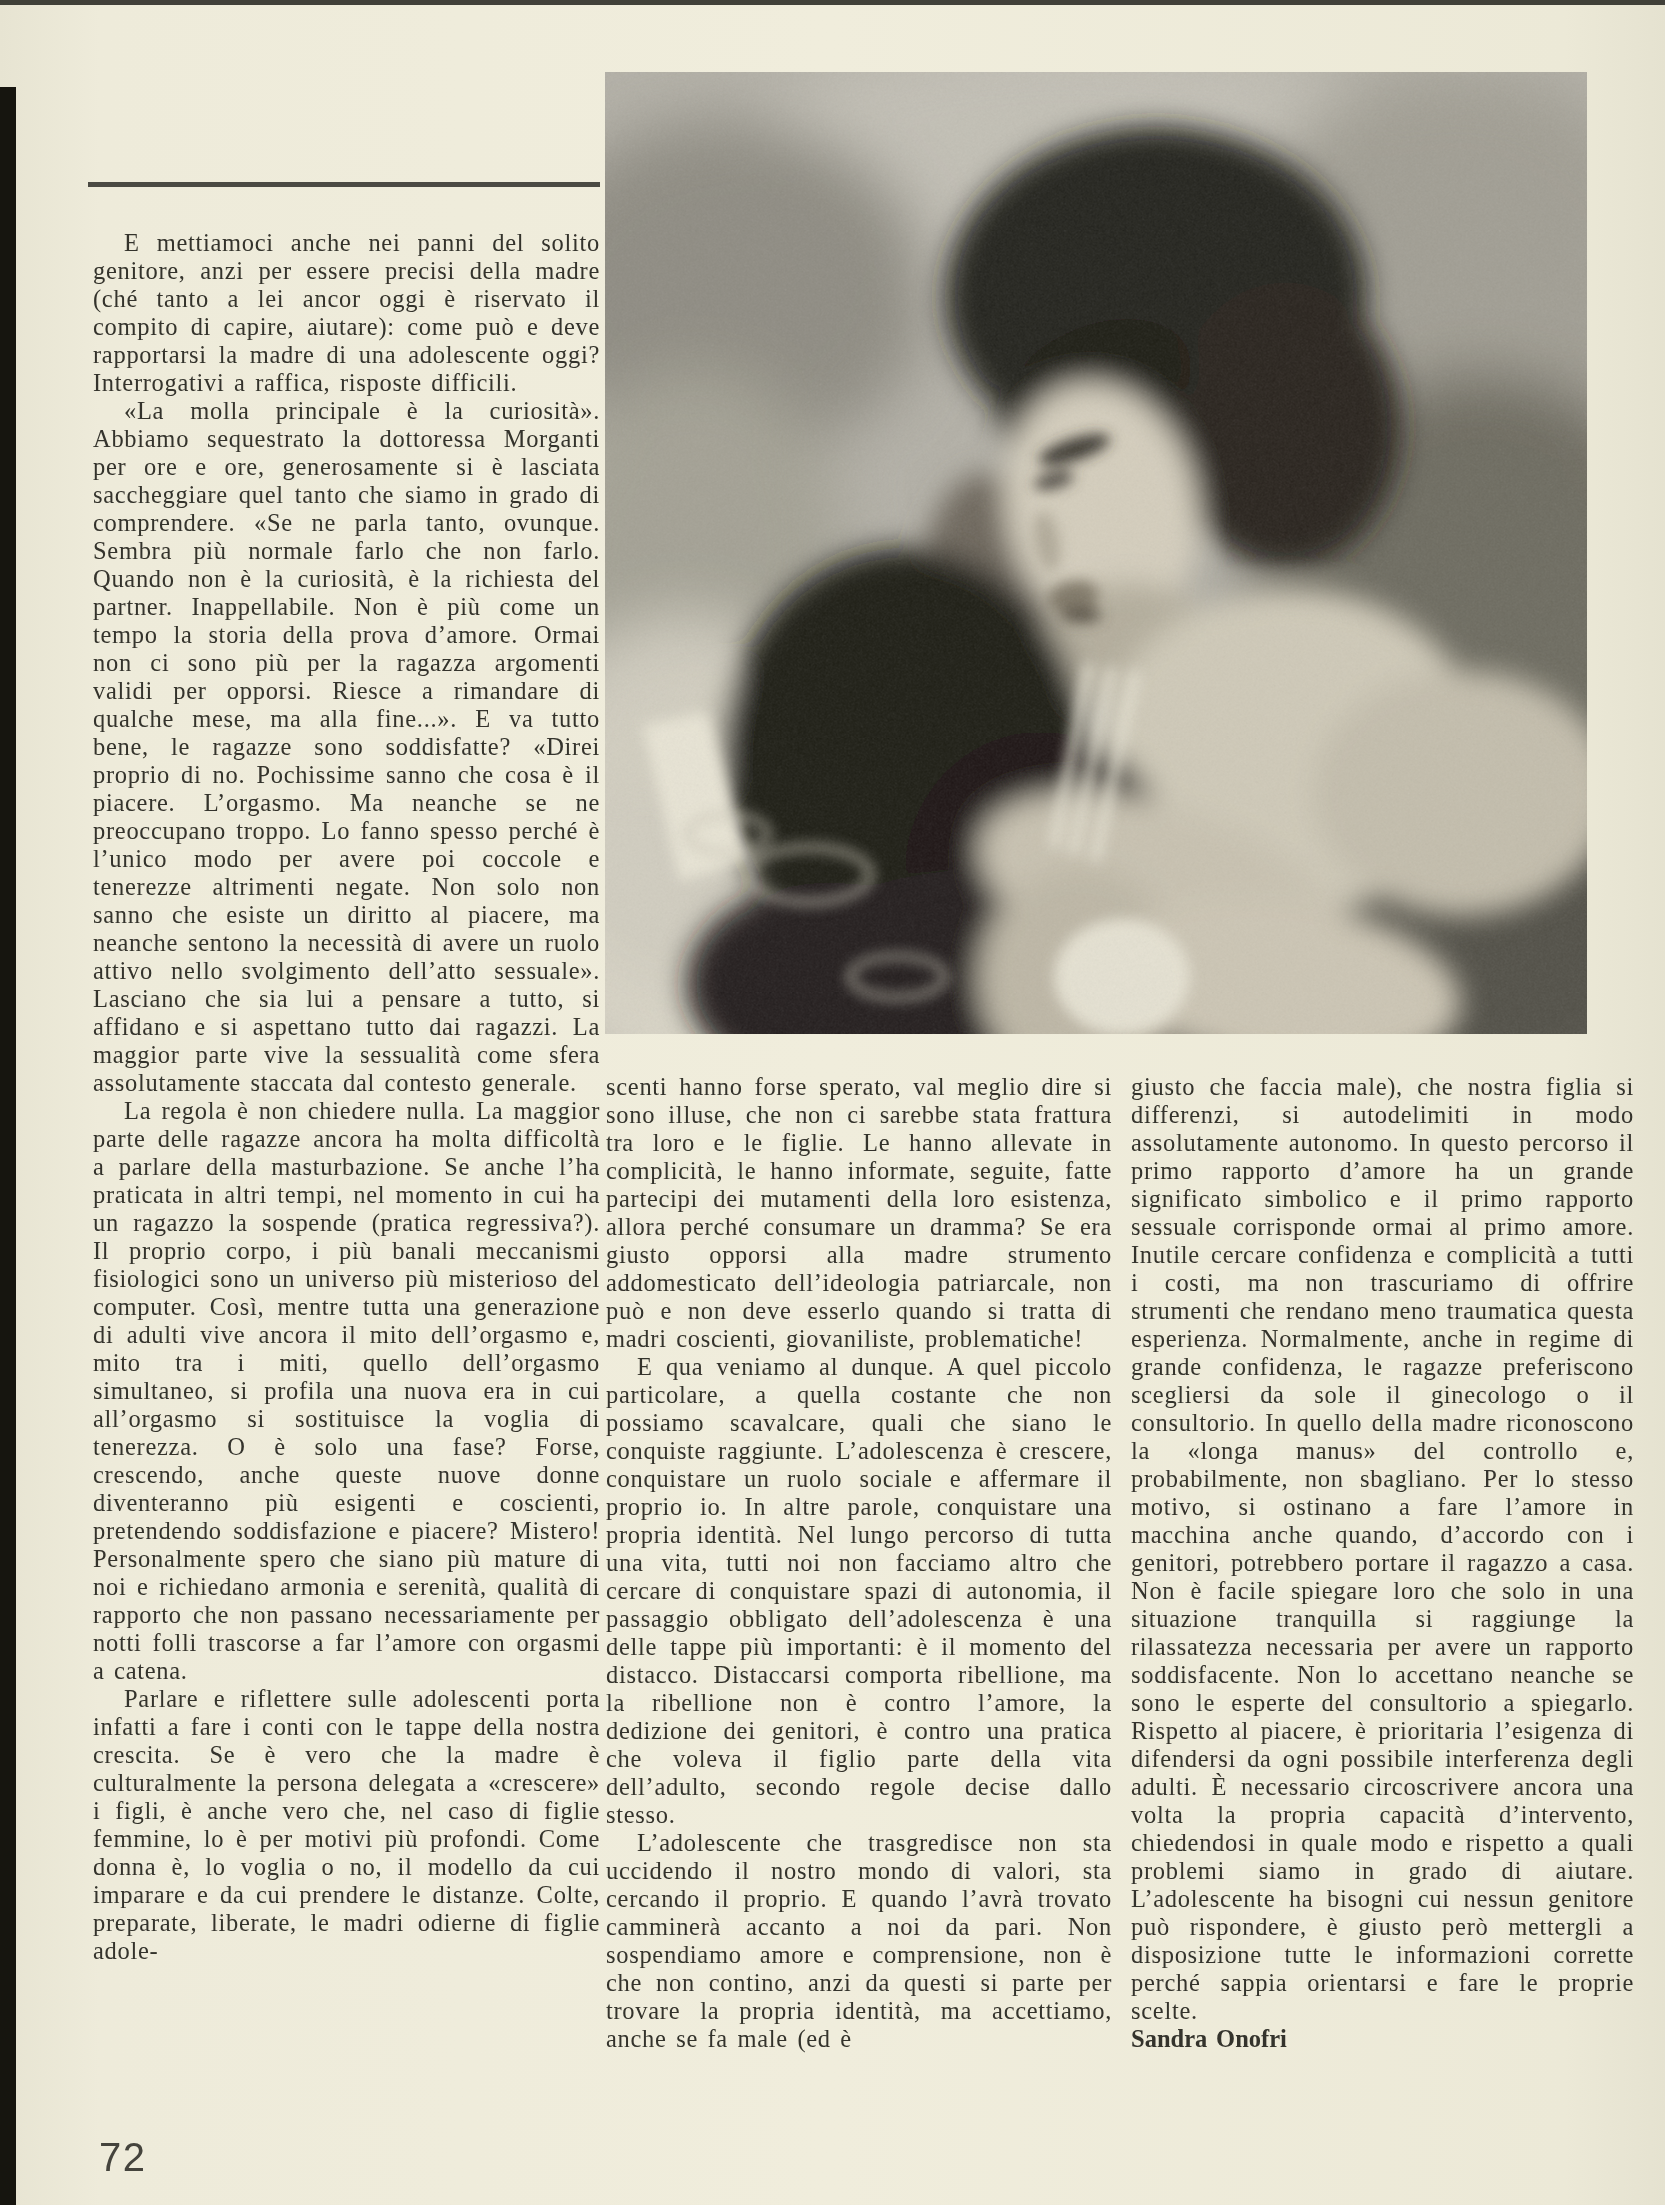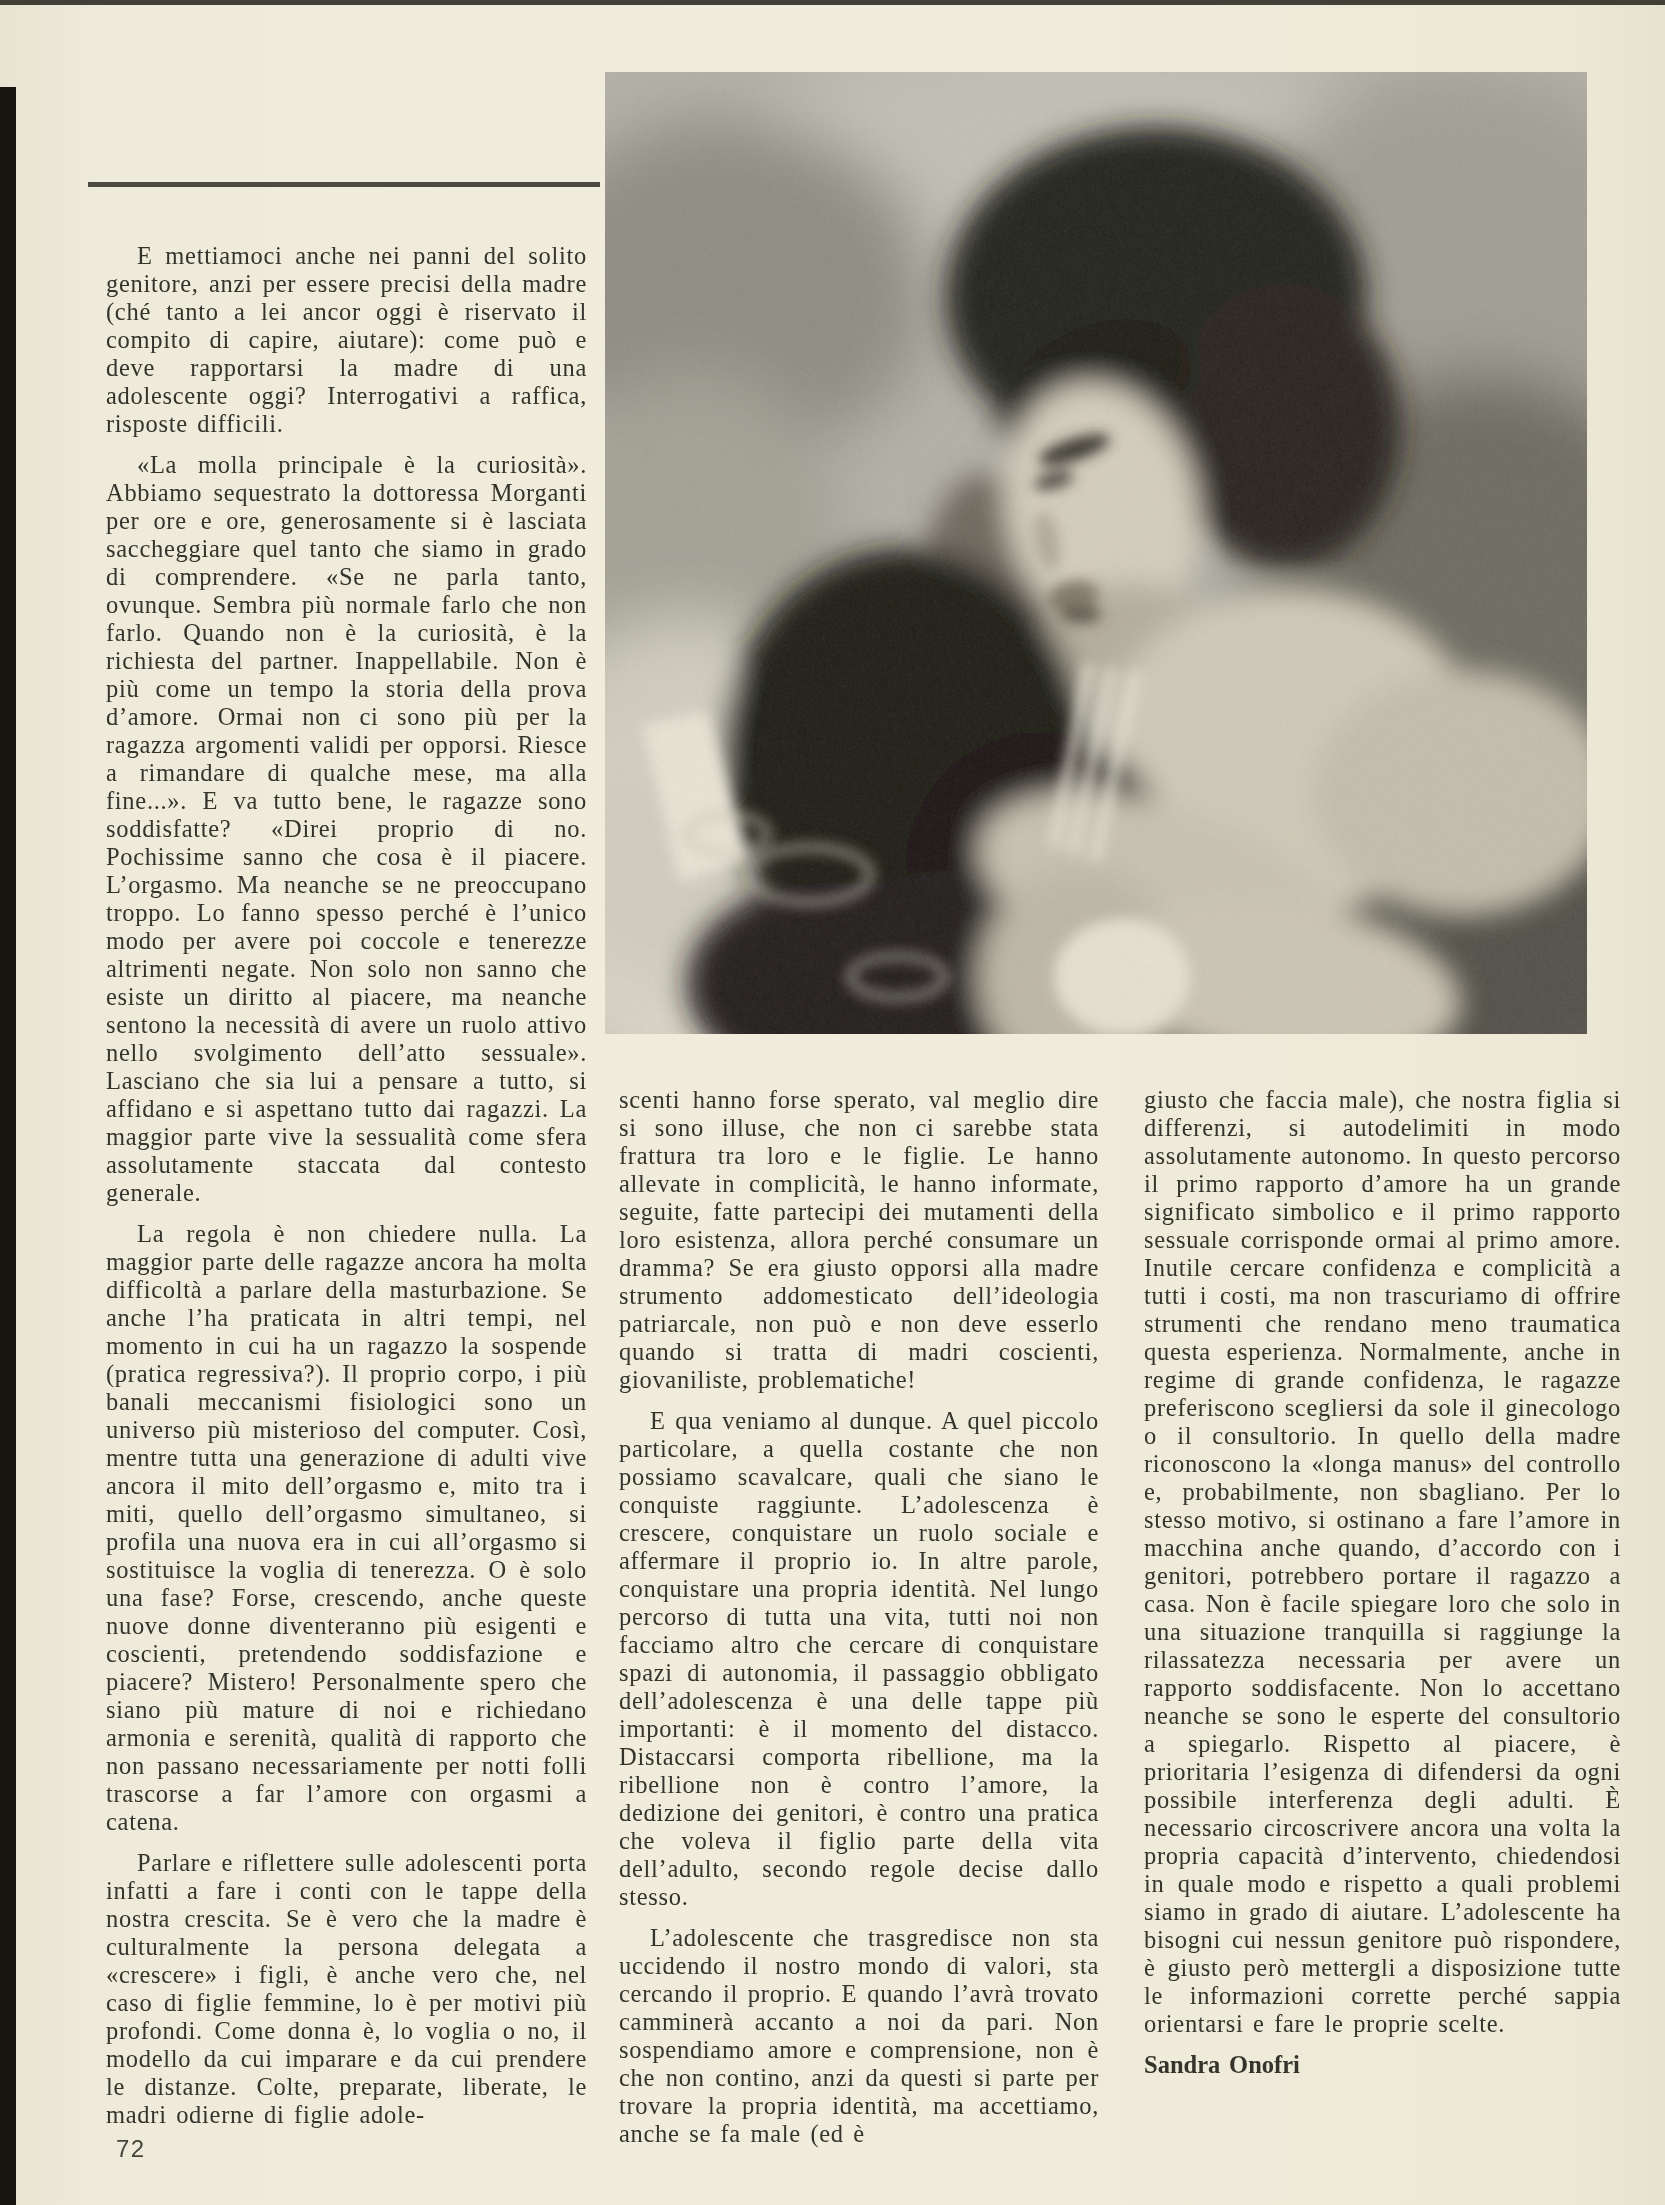--- a/index.html
+++ b/index.html
@@ -21,33 +21,33 @@
   }
   .rule{position:absolute;left:88px;top:182px;width:512px;height:4.8px;background:#4b4a43;}
   .photo{position:absolute;left:605px;top:72px;width:982px;height:962px;margin:0;}
   .photo svg{display:block;width:100%;height:100%;}
   .col{
     position:absolute;top:1073px;width:507px;
     text-align:justify;
     font-size:24.5px;line-height:28px;color:#34332c;
     letter-spacing:0.7px;word-spacing:2.7px;
   }
-  .col p{margin:13px;}
+  .col p{margin:0;}
   .col p.indent{text-indent:31px;}
   .col-left{left:93px;top:229px;width:507px;}
   .col-mid{left:606px;width:506px;}
   .col-right{left:1131px;width:503px;}
   .author{
     margin:8.2px 2.7px 0 0;
     text-align:left;font-weight:bold;font-size:24.5px;letter-spacing:0;
   }
   .pagenum{
     position:absolute;left:99px;top:2135px;
     font-family:"Liberation Sans", sans-serif;
-    font-size:24px;color:#45443d;letter-spacing:1.4px;margin-left:17px;
+    font-size:40px;color:#45443d;letter-spacing:1.4px;
   }
 </style>
 </head>
 <body>
 
 <div class="page">
 
   <div class="edge-top"></div>
   <div class="edge-left"></div>
 

